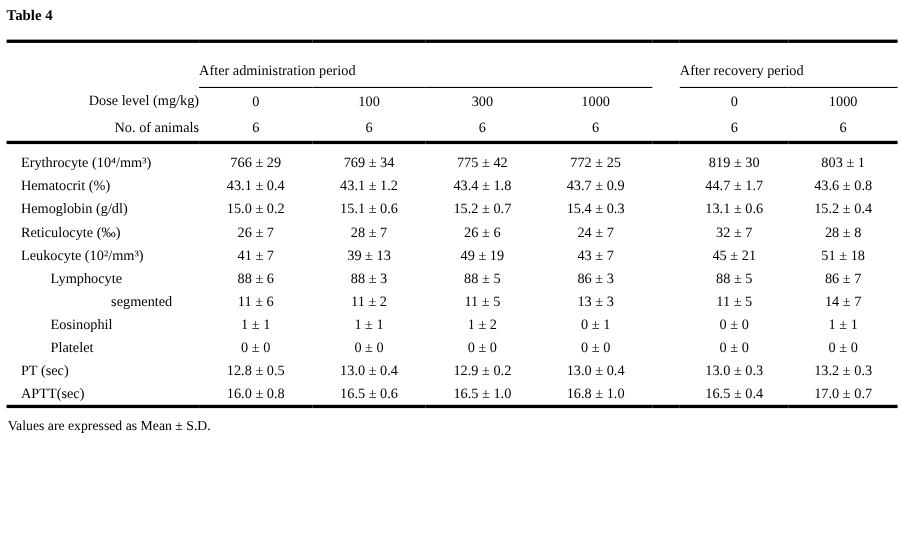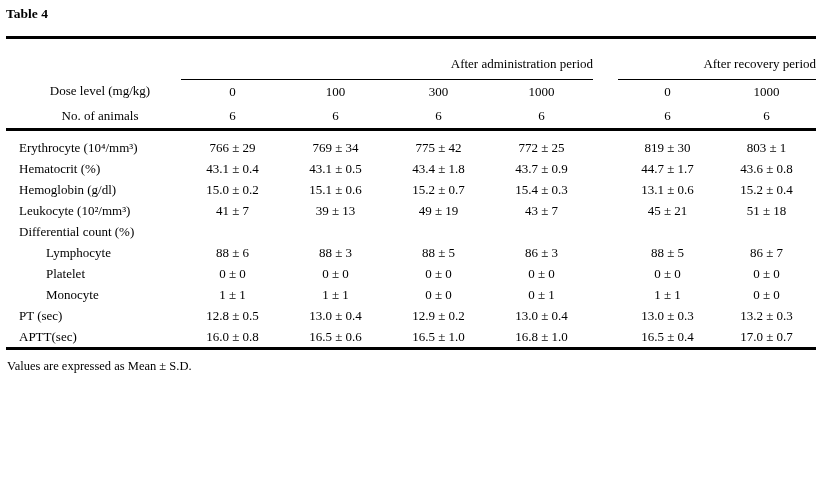--- a/index.html
+++ b/index.html
@@ -28,25 +28,25 @@
   col.c-label { width: 175px; }
   col.c-admin { width: 103px; }
   col.c-gap   { width: 25px;  }
   col.c-recov { width: 99px;  }
 
   thead { border-bottom: 3px solid #000; }
   tbody { border-bottom: 3px solid #000; }
 
   td { padding: 0; white-space: nowrap; overflow: visible; }
 
-  tr.period-row td { height: 33px; vertical-align: bottom; padding-bottom: 7px; text-align: right; margin-top: 44px; }
+  tr.period-row td { height: 33px; vertical-align: bottom; padding-bottom: 7px; text-align: left; margin-top: 44px; }
   tr.period-row td.group-span { border-bottom: 1px solid #000; }
 
   tr.hdr td { line-height: 24px; height: 24px; text-align: center; }
-  tr.hdr td.lbl { text-align: center; }
+  tr.hdr td.lbl { text-align: right; }
 
   tbody td { line-height: 21px; height: 21px; text-align: center; }
   tbody tr:first-child td { padding-top: 6px; }
   tbody td.lbl { text-align: left; }
 
   td.lbl.ind0 { padding-left: 13px; }
   td.lbl.ind1 { padding-left: 40px; }
   td.lbl.ind2 { padding-left: 95px; }
 
   
@@ -109,85 +109,95 @@
           <td class="val">769 ± 34</td>
           <td class="val">775 ± 42</td>
           <td class="val">772 ± 25</td>
           <td></td>
           <td class="val">819 ± 30</td>
           <td class="val">803 ± 1</td>
         </tr>
         <tr>
           <td class="lbl ind0">Hematocrit (%)</td>
           <td class="val">43.1 ± 0.4</td>
-          <td class="val">43.1 ± 0.5</td>
+          <td class="val">43.1 ± 1.2</td>
           <td class="val">43.4 ± 1.8</td>
           <td class="val">43.7 ± 0.9</td>
           <td></td>
           <td class="val">44.7 ± 1.7</td>
           <td class="val">43.6 ± 0.8</td>
         </tr>
         <tr>
           <td class="lbl ind0">Hemoglobin (g/dl)</td>
           <td class="val">15.0 ± 0.2</td>
           <td class="val">15.1 ± 0.6</td>
           <td class="val">15.2 ± 0.7</td>
           <td class="val">15.4 ± 0.3</td>
           <td></td>
           <td class="val">13.1 ± 0.6</td>
           <td class="val">15.2 ± 0.4</td>
         </tr>
         <tr>
+          <td class="lbl ind0">Reticulocyte (‰)</td>
+          <td class="val">26 ± 7</td>
+          <td class="val">28 ± 7</td>
+          <td class="val">26 ± 6</td>
+          <td class="val">24 ± 7</td>
+          <td></td>
+          <td class="val">32 ± 7</td>
+          <td class="val">28 ± 8</td>
+        </tr>
+        <tr>
           <td class="lbl ind0">Leukocyte (10²/mm³)</td>
           <td class="val">41 ± 7</td>
           <td class="val">39 ± 13</td>
           <td class="val">49 ± 19</td>
           <td class="val">43 ± 7</td>
           <td></td>
           <td class="val">45 ± 21</td>
           <td class="val">51 ± 18</td>
         </tr>
         <tr>
-          <td class="lbl ind0">Differential count (%)</td>
-          <td class="val"></td>
-          <td class="val"></td>
-          <td class="val"></td>
-          <td class="val"></td>
-          <td></td>
-          <td class="val"></td>
-          <td class="val"></td>
-        </tr>
-        <tr>
           <td class="lbl ind1">Lymphocyte</td>
           <td class="val">88 ± 6</td>
           <td class="val">88 ± 3</td>
           <td class="val">88 ± 5</td>
           <td class="val">86 ± 3</td>
           <td></td>
           <td class="val">88 ± 5</td>
           <td class="val">86 ± 7</td>
         </tr>
         <tr>
-          <td class="lbl ind1">Platelet</td>
-          <td class="val">0 ± 0</td>
-          <td class="val">0 ± 0</td>
-          <td class="val">0 ± 0</td>
-          <td class="val">0 ± 0</td>
-          <td></td>
-          <td class="val">0 ± 0</td>
-          <td class="val">0 ± 0</td>
-        </tr>
-        <tr>
-          <td class="lbl ind1">Monocyte</td>
+          <td class="lbl ind2">segmented</td>
+          <td class="val">11 ± 6</td>
+          <td class="val">11 ± 2</td>
+          <td class="val">11 ± 5</td>
+          <td class="val">13 ± 3</td>
+          <td></td>
+          <td class="val">11 ± 5</td>
+          <td class="val">14 ± 7</td>
+        </tr>
+        <tr>
+          <td class="lbl ind1">Eosinophil</td>
           <td class="val">1 ± 1</td>
           <td class="val">1 ± 1</td>
-          <td class="val">0 ± 0</td>
+          <td class="val">1 ± 2</td>
           <td class="val">0 ± 1</td>
           <td></td>
+          <td class="val">0 ± 0</td>
           <td class="val">1 ± 1</td>
+        </tr>
+        <tr>
+          <td class="lbl ind1">Platelet</td>
+          <td class="val">0 ± 0</td>
+          <td class="val">0 ± 0</td>
+          <td class="val">0 ± 0</td>
+          <td class="val">0 ± 0</td>
+          <td></td>
+          <td class="val">0 ± 0</td>
           <td class="val">0 ± 0</td>
         </tr>
         <tr>
           <td class="lbl ind0">PT (sec)</td>
           <td class="val">12.8 ± 0.5</td>
           <td class="val">13.0 ± 0.4</td>
           <td class="val">12.9 ± 0.2</td>
           <td class="val">13.0 ± 0.4</td>
           <td></td>
           <td class="val">13.0 ± 0.3</td>

